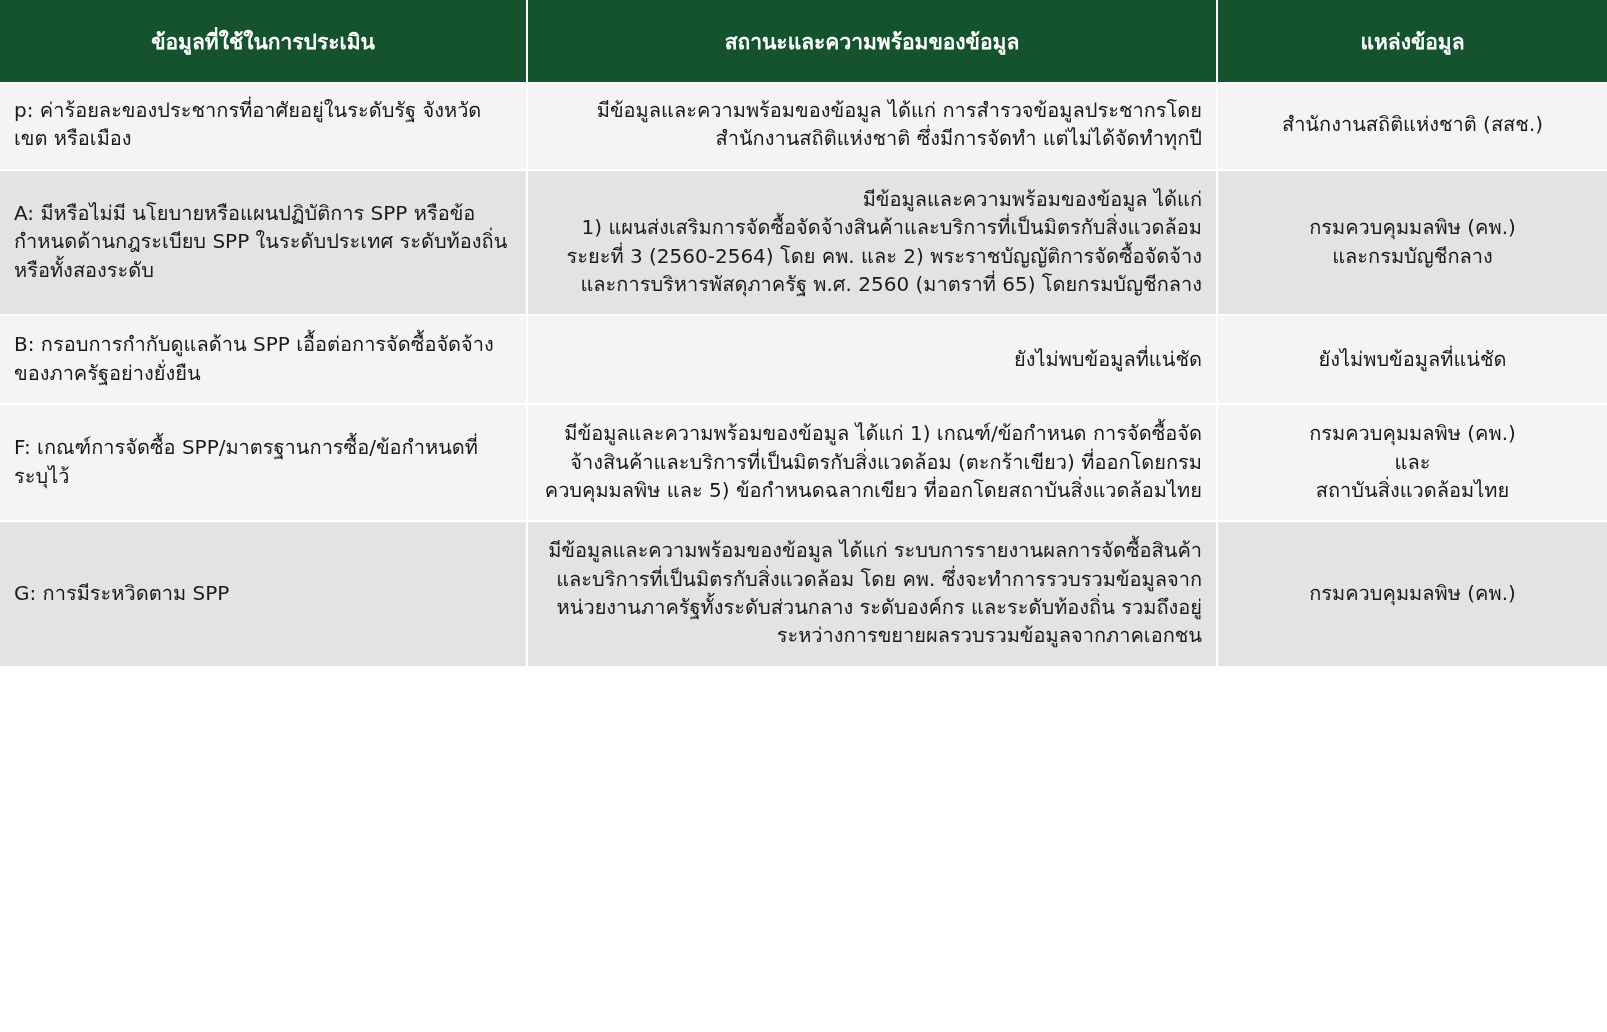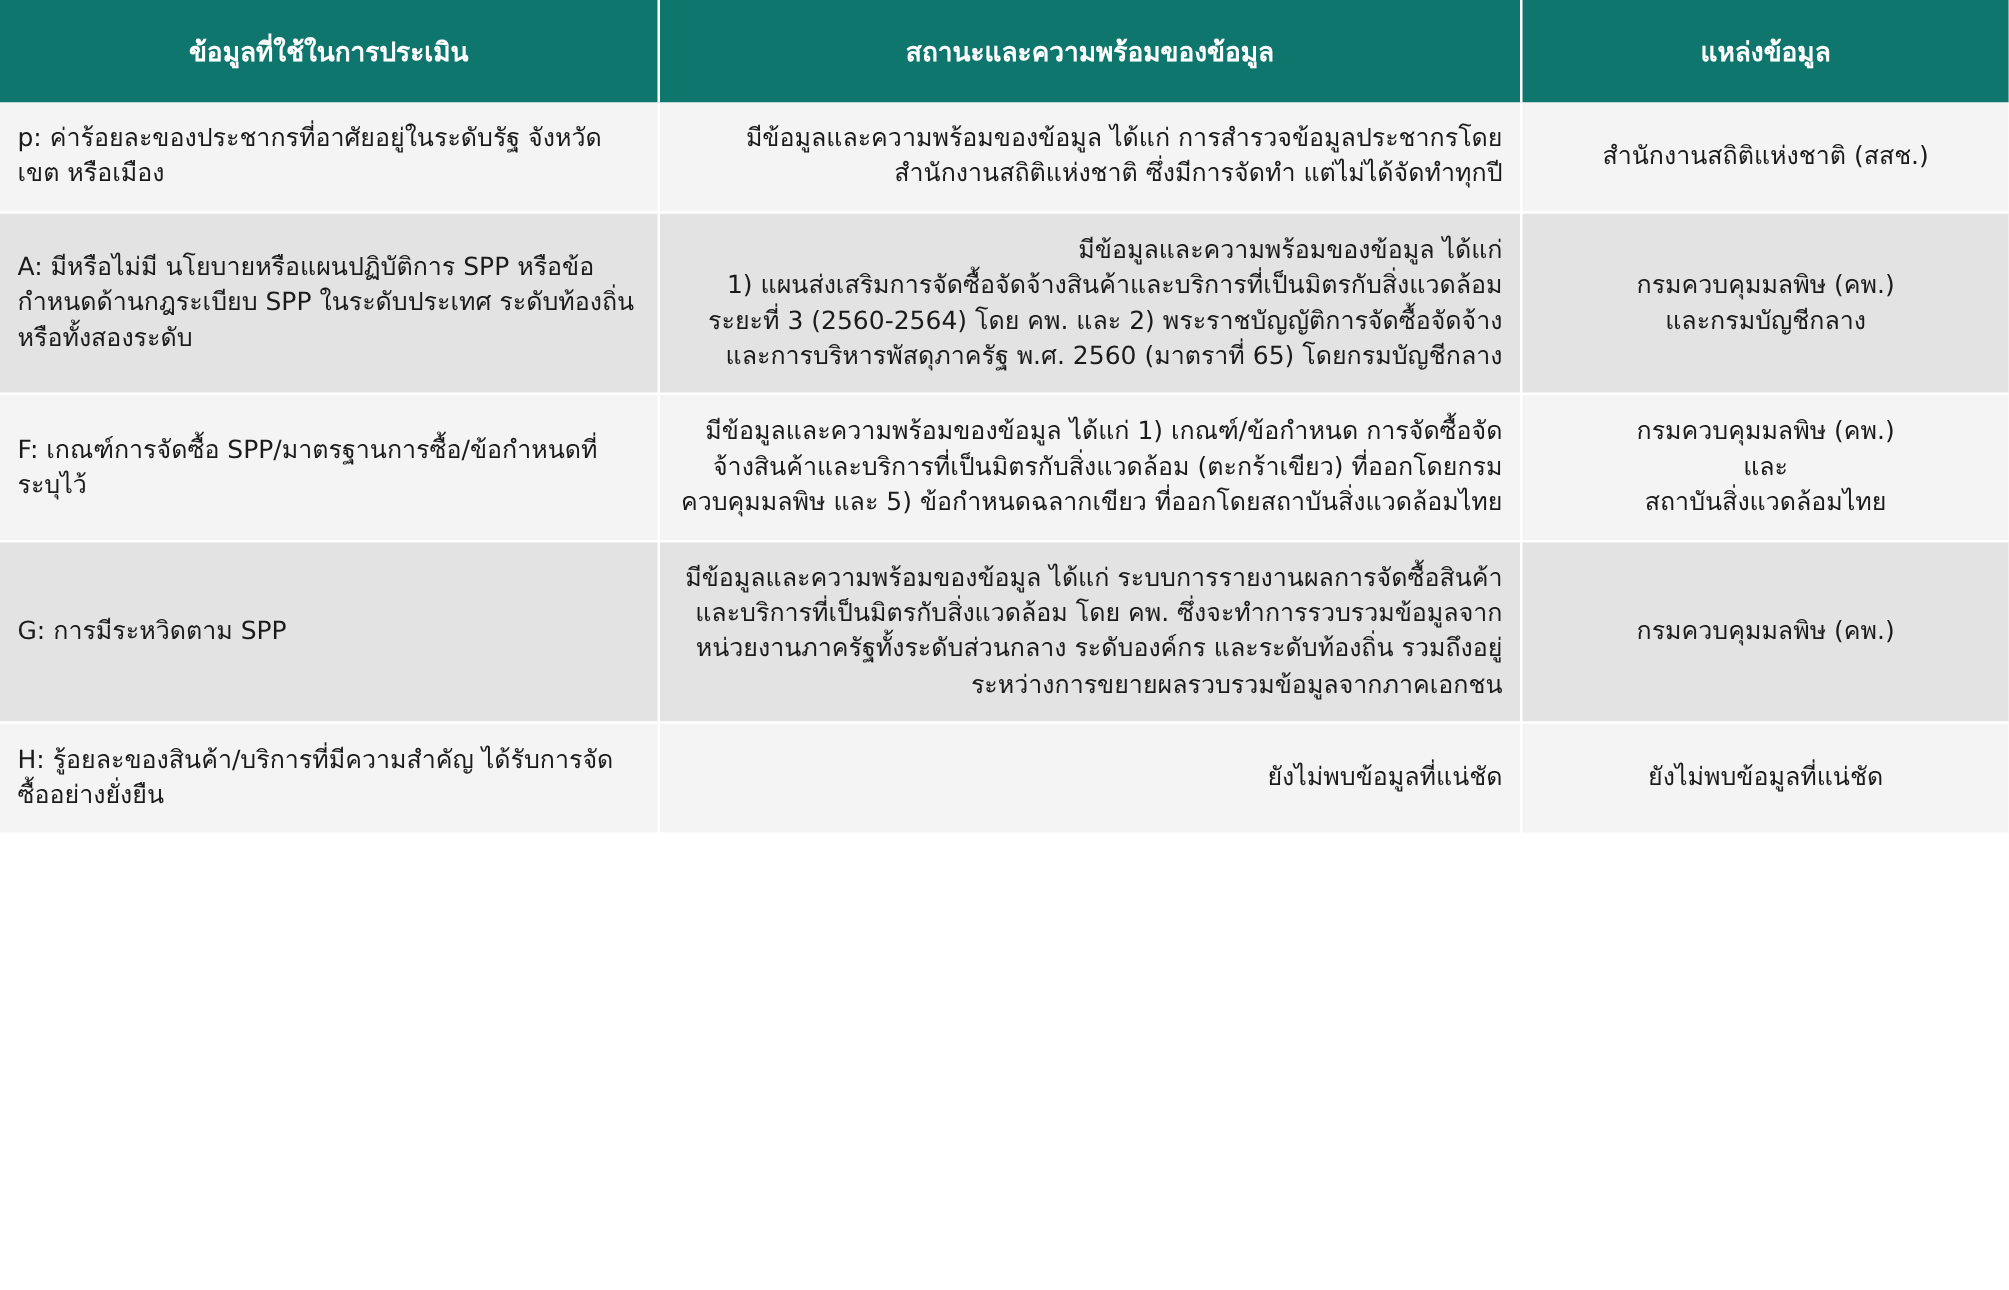--- a/index.html
+++ b/index.html
@@ -14,21 +14,21 @@
   table.data-table {
     border-collapse: collapse;
     width: 1607px;
     table-layout: fixed;
   }
   table.data-table col.c1 { width: 527px; }
   table.data-table col.c2 { width: 690px; }
   table.data-table col.c3 { width: 390px; }
 
   thead th {
-    background: #0f766e;
+    background: #14532d;
     color: #ffffff;
     font-size: 21px;
     font-weight: bold;
     text-align: center;
     vertical-align: middle;
     height: 70px;
     padding: 6px 14px;
     border-right: 2px solid #ffffff;
   }
   thead th:last-child { border-right: none; }
@@ -89,20 +89,31 @@
           <span class="cell-line">มีข้อมูลและความพร้อมของข้อมูล ได้แก่
 1) แผนส่งเสริมการจัดซื้อจัดจ้างสินค้าและบริการที่เป็นมิตรกับสิ่งแวดล้อม ระยะที่ 3 (2560-2564) โดย คพ. และ 2) พระราชบัญญัติการจัดซื้อจัดจ้างและการบริหารพัสดุภาครัฐ พ.ศ. 2560 (มาตราที่ 65) โดยกรมบัญชีกลาง</span>
         </td>
       <td class="col-source">
           <span class="cell-line">กรมควบคุมมลพิษ (คพ.)
 และกรมบัญชีกลาง</span>
         </td>
     </tr>
     <tr class="row-odd">
       <td class="col-label">
+          <span class="cell-line">B: กรอบการกำกับดูแลด้าน SPP เอื้อต่อการจัดซื้อจัดจ้างของภาครัฐอย่างยั่งยืน</span>
+        </td>
+      <td class="col-status">
+          <span class="cell-line">ยังไม่พบข้อมูลที่แน่ชัด</span>
+        </td>
+      <td class="col-source">
+          <span class="cell-line">ยังไม่พบข้อมูลที่แน่ชัด</span>
+        </td>
+    </tr>
+    <tr class="row-odd">
+      <td class="col-label">
           <span class="cell-line">F: เกณฑ์การจัดซื้อ SPP/มาตรฐานการซื้อ/ข้อกำหนดที่ระบุไว้</span>
         </td>
       <td class="col-status">
           <span class="cell-line">มีข้อมูลและความพร้อมของข้อมูล ได้แก่ 1) เกณฑ์/ข้อกำหนด การจัดซื้อจัดจ้างสินค้าและบริการที่เป็นมิตรกับสิ่งแวดล้อม (ตะกร้าเขียว) ที่ออกโดยกรมควบคุมมลพิษ และ 5) ข้อกำหนดฉลากเขียว ที่ออกโดยสถาบันสิ่งแวดล้อมไทย</span>
         </td>
       <td class="col-source">
           <span class="cell-line">กรมควบคุมมลพิษ (คพ.)
 และ
 สถาบันสิ่งแวดล้อมไทย</span>
         </td>
@@ -111,25 +122,14 @@
       <td class="col-label">
           <span class="cell-line">G: การมีระหวิดตาม SPP</span>
         </td>
       <td class="col-status">
           <span class="cell-line">มีข้อมูลและความพร้อมของข้อมูล ได้แก่ ระบบการรายงานผลการจัดซื้อสินค้าและบริการที่เป็นมิตรกับสิ่งแวดล้อม โดย คพ. ซึ่งจะทำการรวบรวมข้อมูลจากหน่วยงานภาครัฐทั้งระดับส่วนกลาง ระดับองค์กร และระดับท้องถิ่น รวมถึงอยู่ระหว่างการขยายผลรวบรวมข้อมูลจากภาคเอกชน</span>
         </td>
       <td class="col-source">
           <span class="cell-line">กรมควบคุมมลพิษ (คพ.)</span>
         </td>
     </tr>
-    <tr class="row-odd">
-      <td class="col-label">
-          <span class="cell-line">H: รู้อยละของสินค้า/บริการที่มีความสำคัญ ได้รับการจัดซื้ออย่างยั่งยืน</span>
-        </td>
-      <td class="col-status">
-          <span class="cell-line">ยังไม่พบข้อมูลที่แน่ชัด</span>
-        </td>
-      <td class="col-source">
-          <span class="cell-line">ยังไม่พบข้อมูลที่แน่ชัด</span>
-        </td>
-    </tr>
   </tbody>
 </table>
 
 </body></html>

